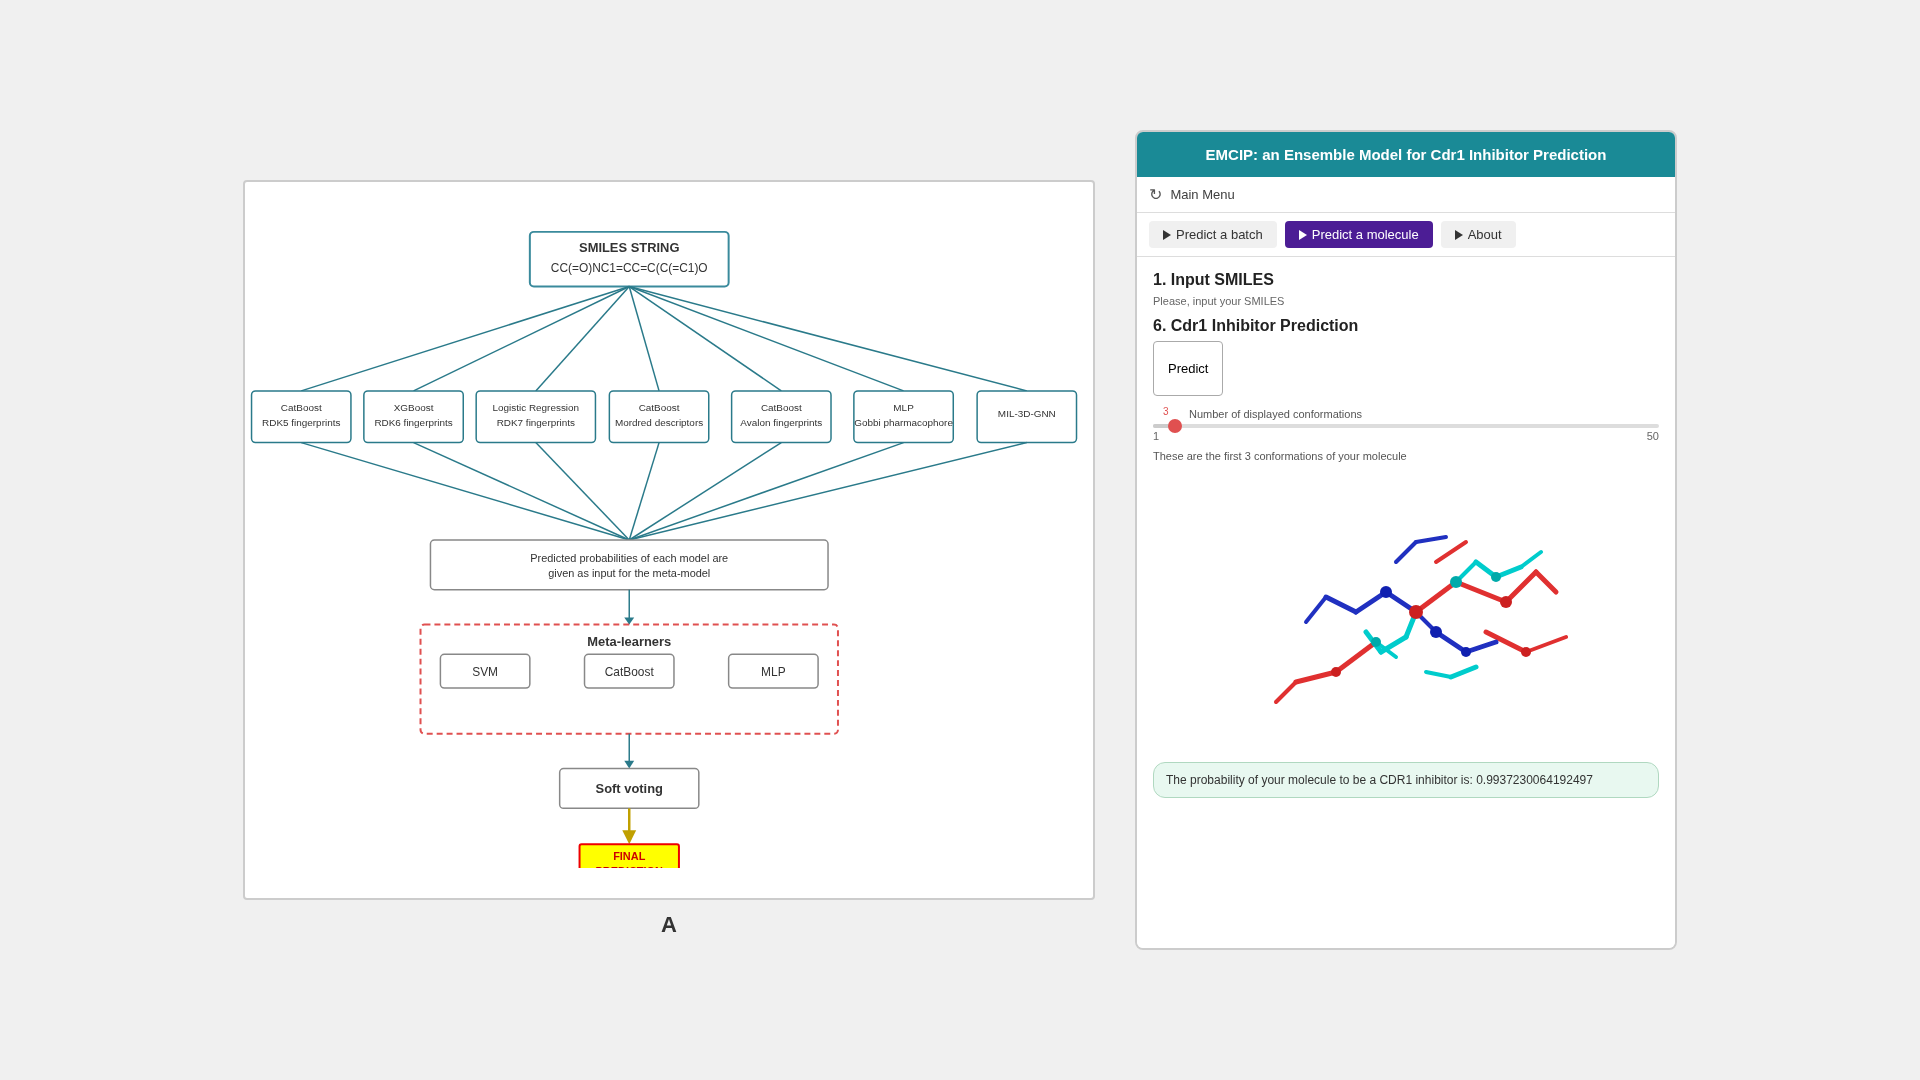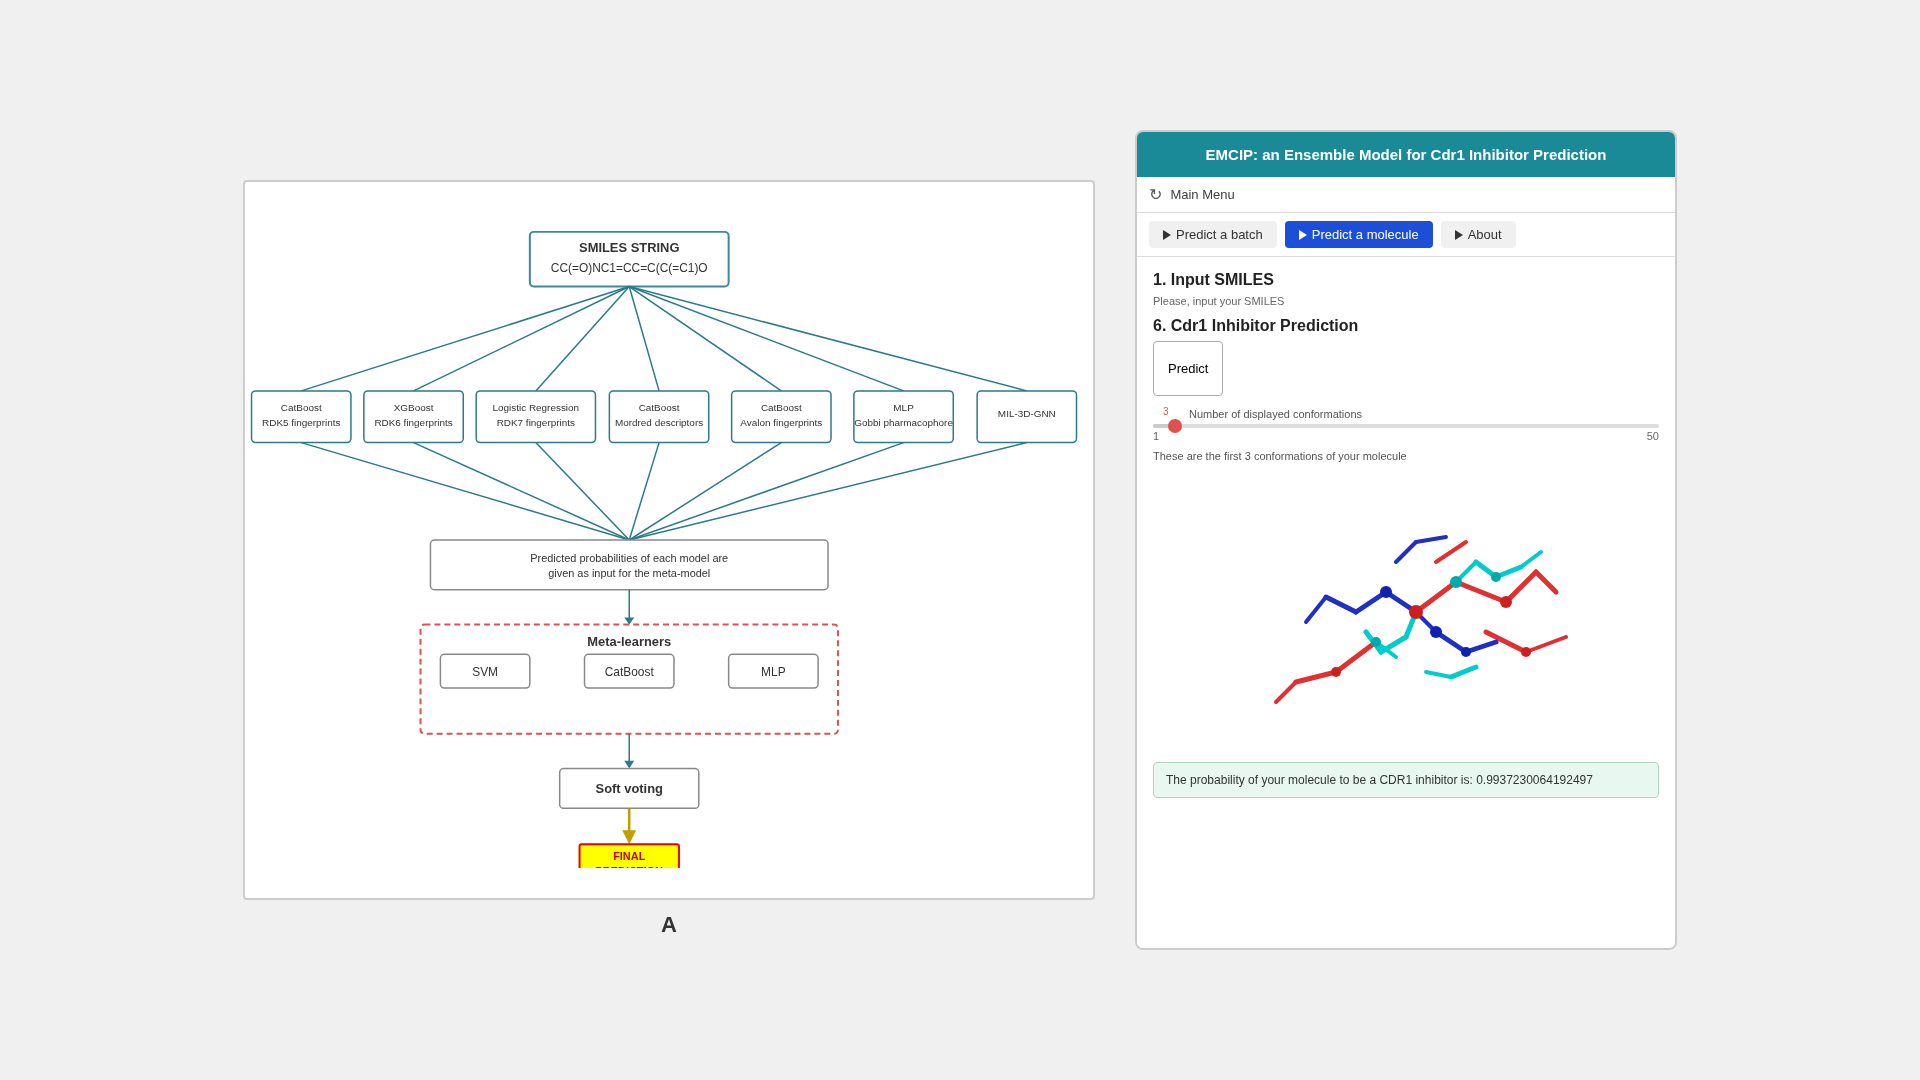--- a/index.html
+++ b/index.html
@@ -100,21 +100,21 @@
       font-size: 13px;
       cursor: pointer;
       display: flex;
       align-items: center;
       gap: 5px;
       background: #f0f0f0;
       color: #333;
     }
 
     .nav-btn.active {
-      background: #1d4ed8;
+      background: #4c1d95;
       color: white;
     }
 
     .nav-btn .play-icon {
       display: inline-block;
       width: 0;
       height: 0;
       border-top: 5px solid transparent;
       border-bottom: 5px solid transparent;
       border-left: 8px solid currentColor;
@@ -238,21 +238,21 @@
     }
 
     .molecule-svg {
       width: 340px;
       height: 260px;
     }
 
     .result-box {
       background: #e8f8f0;
       border: 1px solid #b0d8c0;
-      border-radius: 4px;
+      border-radius: 12px;
       padding: 10px 12px;
       font-size: 12px;
       color: #333;
     }
   </style>
 </head>
 <body>
 
 <div class="panel-a">
   <svg class="flowchart-svg" viewBox="0 0 900 660">

